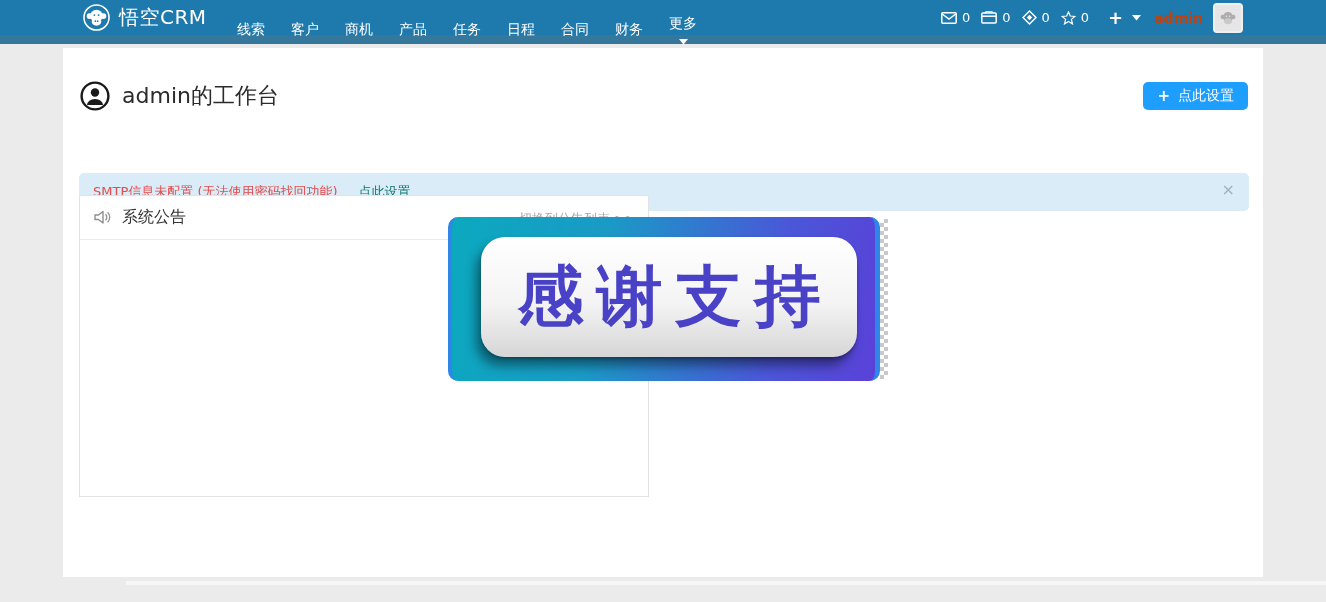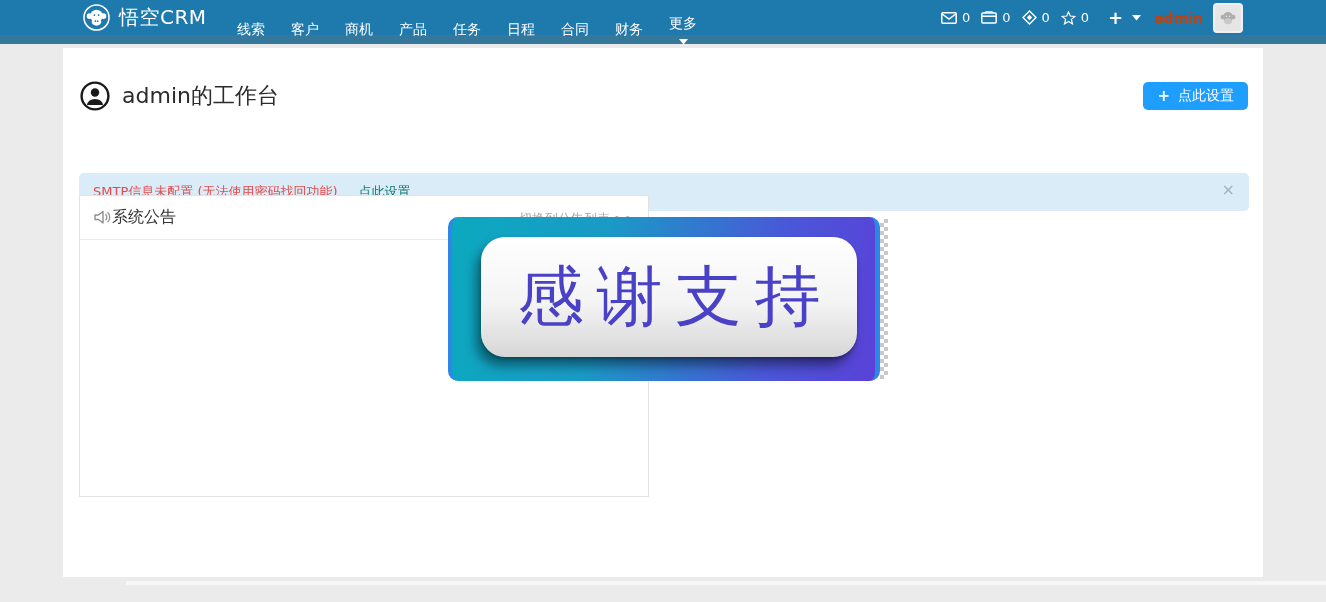--- a/index.html
+++ b/index.html
@@ -29,35 +29,35 @@
   .add-btn .plus{font-size:15px;font-weight:bold;line-height:1;}
 
   .alert{position:absolute;left:16px;top:89px;width:1170px;height:38px;background:#d9ecf7;border-radius:5px;display:flex;align-items:center;margin-top:36px;}
   .alert-msg{margin-left:14px;color:#e14c4c;font-size:13px;}
   .alert-link{margin-left:21px;color:#0f766e;font-size:13px;text-decoration:none;cursor:pointer;}
   .alert-close{position:absolute;right:14px;top:9px;color:#9cb4c2;font-size:16px;cursor:pointer;line-height:1;}
 
   .panel{position:absolute;left:16px;top:147px;width:568px;height:300px;border:1px solid #e3e3e3;background:#fff;}
   .panel-header{height:43px;border-bottom:1px solid #ececec;display:flex;align-items:center;position:relative;}
   .speaker{margin-left:13px;display:flex;align-items:center;}
-  .panel-title{font-size:16px;color:#333;}
+  .panel-title{margin-left:10px;font-size:16px;color:#333;}
   .panel-link{position:absolute;right:12px;top:14px;color:#a9a9a9;font-size:13px;text-decoration:none;cursor:pointer;white-space:nowrap;}
 
   
   .promo{position:absolute;left:448px;top:217px;width:440px;height:164px;z-index:20;}
   .promo-bg{position:absolute;left:0;top:0;width:423px;height:164px;border-left:4px solid #2f86e9;border-right:5px solid #2f86e9;border-radius:10px;background:linear-gradient(100deg,#0ba9bf 0%,#1a9ac6 35%,#4a57d8 75%,#5a41d8 100%);}
   .promo-checker{position:absolute;right:0;top:2px;width:8px;height:160px;background-color:#fff;
     background-image:linear-gradient(45deg,#c9c9c9 25%,transparent 25%,transparent 75%,#c9c9c9 75%),
                      linear-gradient(45deg,#c9c9c9 25%,transparent 25%,transparent 75%,#c9c9c9 75%);
     background-size:8px 8px;background-position:0 0,4px 4px;}
   .promo-card{position:absolute;left:33px;top:20px;width:376px;height:120px;border-radius:24px;
     background:linear-gradient(180deg,#ffffff 0%,#f4f4f4 55%,#d6d6d6 100%);
     box-shadow:-5px 9px 11px rgba(0,0,0,.42),0 2px 3px rgba(0,0,0,.25);
     display:flex;align-items:center;justify-content:center;}
-  .promo-text{font-size:66px;font-weight:normal;color:#4a42c6;letter-spacing:13px;margin-left:13px;white-space:nowrap;text-align:right;}
+  .promo-text{font-size:66px;font-weight:bold;color:#4a42c6;letter-spacing:13px;margin-left:13px;white-space:nowrap;text-align:right;}
 
   .footer-strip{position:absolute;left:63px;top:533px;width:1200px;height:4px;background:#f7f7f7;}
 </style>
 </head>
 <body>
 
 <div id="app">
 
   <div class="navbar"></div>
   <div class="navstrip"></div>

